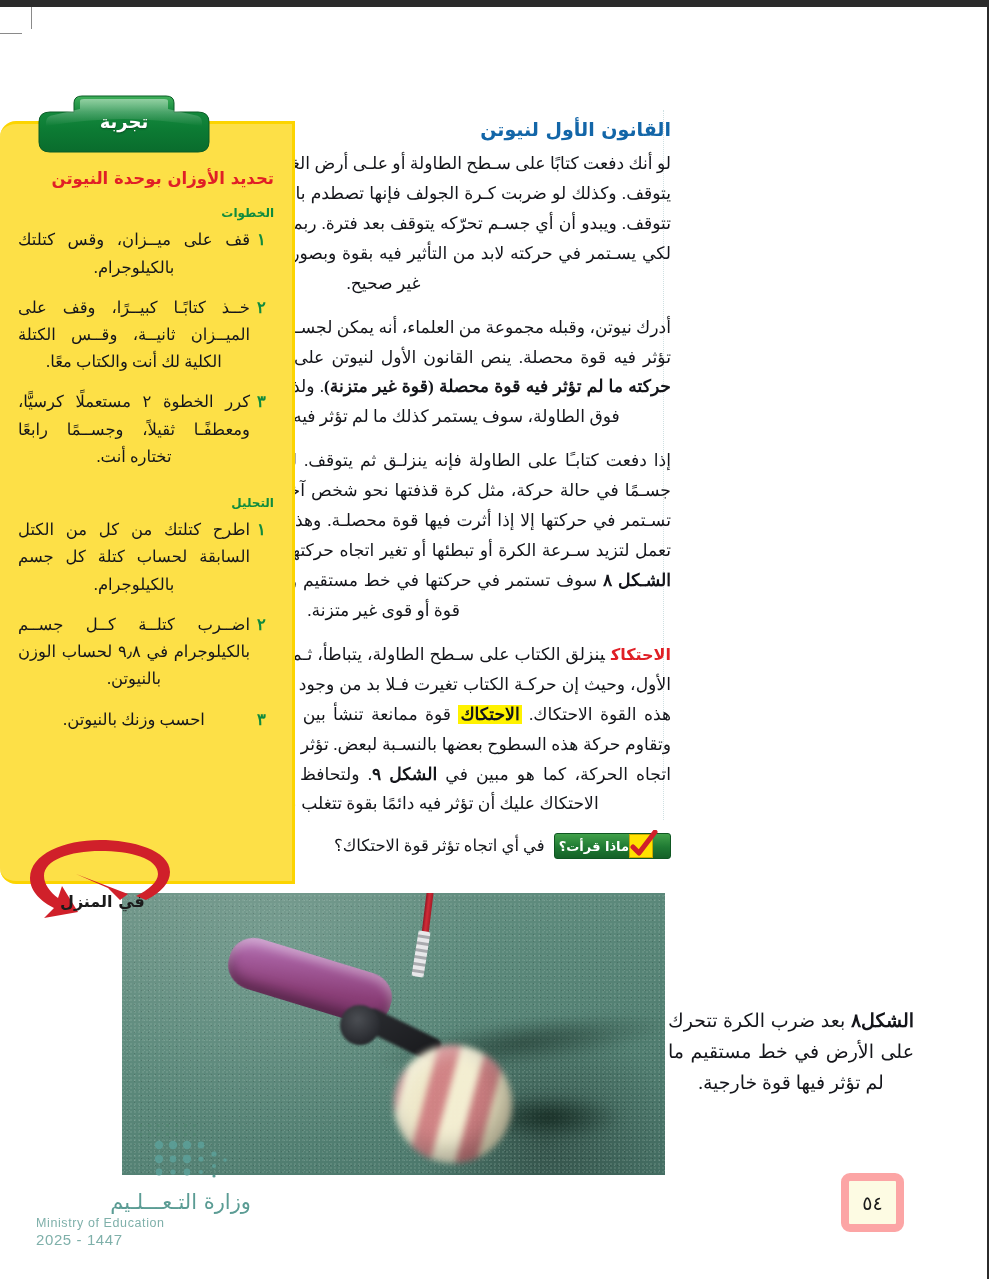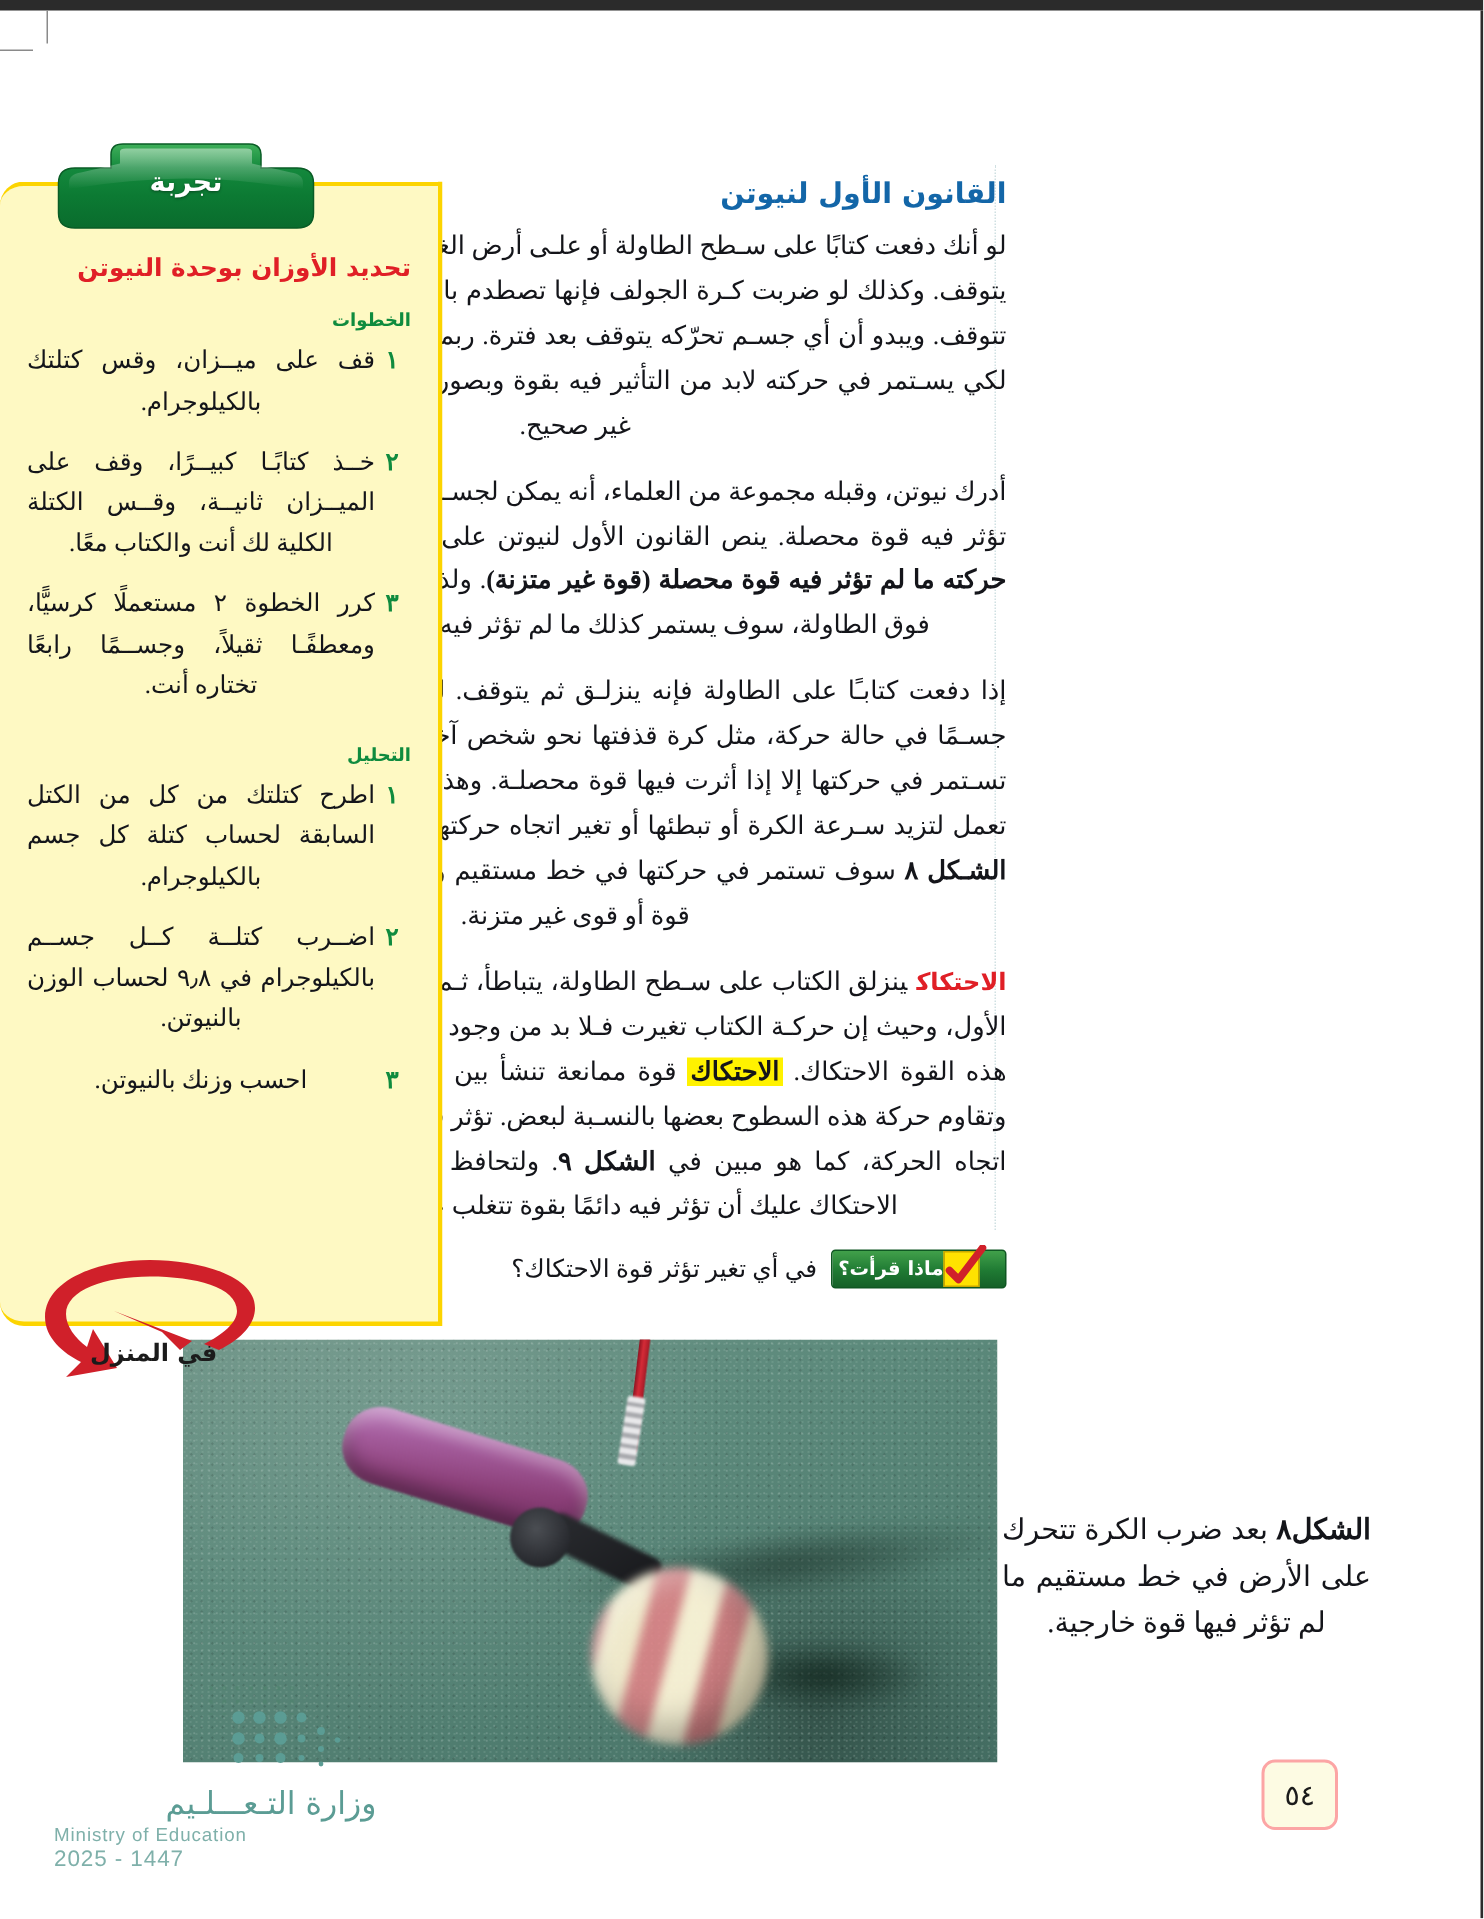--- a/index.html
+++ b/index.html
@@ -261,21 +261,21 @@
     background-size: 9px 9px;
   }
 
   
   .sidebar {
     position: absolute;
     top: 121px;
     left: 0;
     width: 295px;
     height: 763px;
-    background: #fef9c3;
+    background: #fde047;
     border: 3px solid #fcd400;
     border-left: none;
     border-top-left-radius: 16px;
     border-bottom-left-radius: 16px;
     box-sizing: border-box;
     padding: 44px 18px 14px 18px;
     direction: rtl;
     text-align: right;
   }
   .exp-tab {
@@ -416,21 +416,21 @@
   }
 
   
   .pagenum {
     position: absolute;
     left: 841px;
     top: 1173px;
     width: 47px;
     height: 43px;
     background: #fdfbe3;
-    border: 2px solid #fca5a5;
+    border: 8px solid #fca5a5;
     border-radius: 9px;
     display: flex;
     align-items: center;
     justify-content: center;
     font-family: "DejaVu Sans", "Liberation Sans", sans-serif;
     font-size: 19px;
     color: #1b1b1b;
   }
 </style>
 </head>
@@ -464,21 +464,21 @@
 
     <div class="readcheck">
       <div class="readcheck-pill">
         <span class="check-box">
           <svg width="30" height="30" viewBox="0 0 30 30" aria-hidden="true">
             <path d="M5 17 L11 23 L27 2" stroke="#d0202a" stroke-width="5" fill="none" stroke-linecap="round" stroke-linejoin="round"></path>
           </svg>
         </span>
         <span class="lbl">ماذا قرأت؟</span>
       </div>
-      <span class="readcheck-q">في أي تغير تؤثر قوة الاحتكاك؟</span>
+      <span class="readcheck-q">في أي اتجاه تؤثر قوة الاحتكاك؟</span>
     </div>
   </div>
 
   <div class="photo-wrap">
     <div class="photo"></div>
     <div class="photo-grain"></div>
     <div class="shadow-streak"></div>
     <div class="ball-shadow"></div>
     <div class="club-shaft"></div>
     <div class="ferrule"></div>

